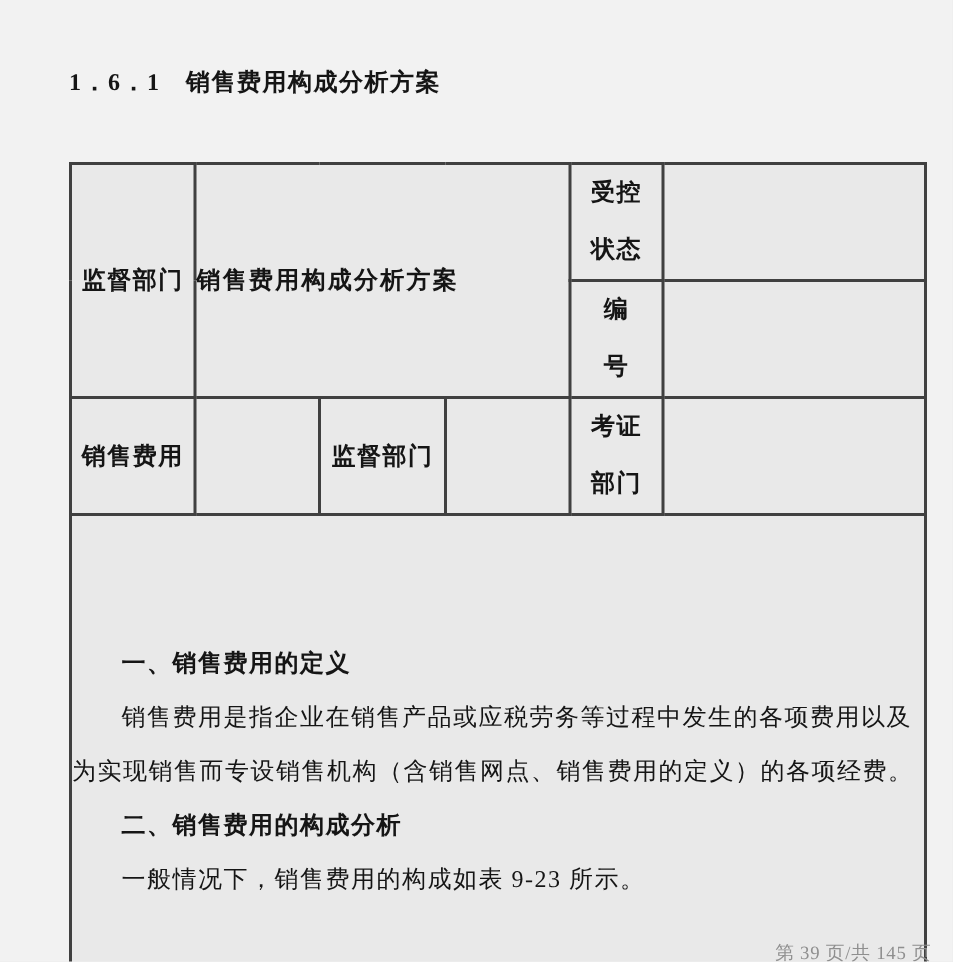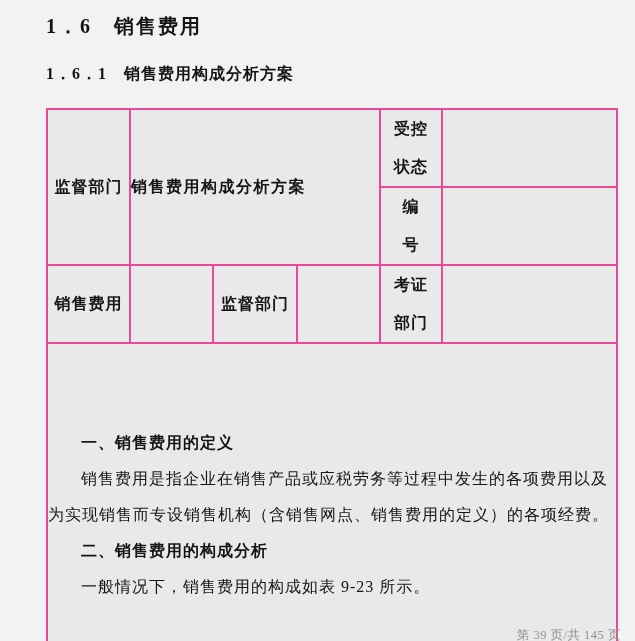--- a/index.html
+++ b/index.html
@@ -23,38 +23,38 @@
     top: 14px;
     font-size: 20px;
     font-weight: bold;
     letter-spacing: 2px;
     line-height: 24px;
     white-space: nowrap;
   }
   .h2 {
     position: absolute;
     left: 46px;
-    top: 63px;
+    top: 45px;
     font-size: 16px;
     font-weight: bold;
     letter-spacing: 1px;
     line-height: 21px;
     white-space: nowrap;
   }
   table.plan {
     position: absolute;
     left: 46px;
     top: 108px;
     width: 570px;
     border-collapse: collapse;
     table-layout: fixed;
     background: #e9e9e9;
   }
   table.plan td {
-    border: 2px solid #ec4899;
+    border: 2px solid #404040;
     padding: 0;
     font-size: 16px;
     vertical-align: middle;
   }
   td.lbl {
     font-weight: bold;
     text-align: center;
     letter-spacing: 1px;
   }
   td.lbl.two-line {
@@ -90,21 +90,20 @@
     letter-spacing: 0.5px;
     white-space: nowrap;
     font-family: "Liberation Serif", "DejaVu Serif", serif;
   }
 </style>
 </head>
 <body>
 
 <div class="page">
 
-  <div class="h1">1．6　销售费用</div>
   <div class="h2">1．6．1　销售费用构成分析方案</div>
 
   <table class="plan">
     <colgroup>
       <col style="width:83px">
       <col style="width:83px">
       <col style="width:84px">
       <col style="width:83px">
       <col style="width:62px">
       <col style="width:175px">

